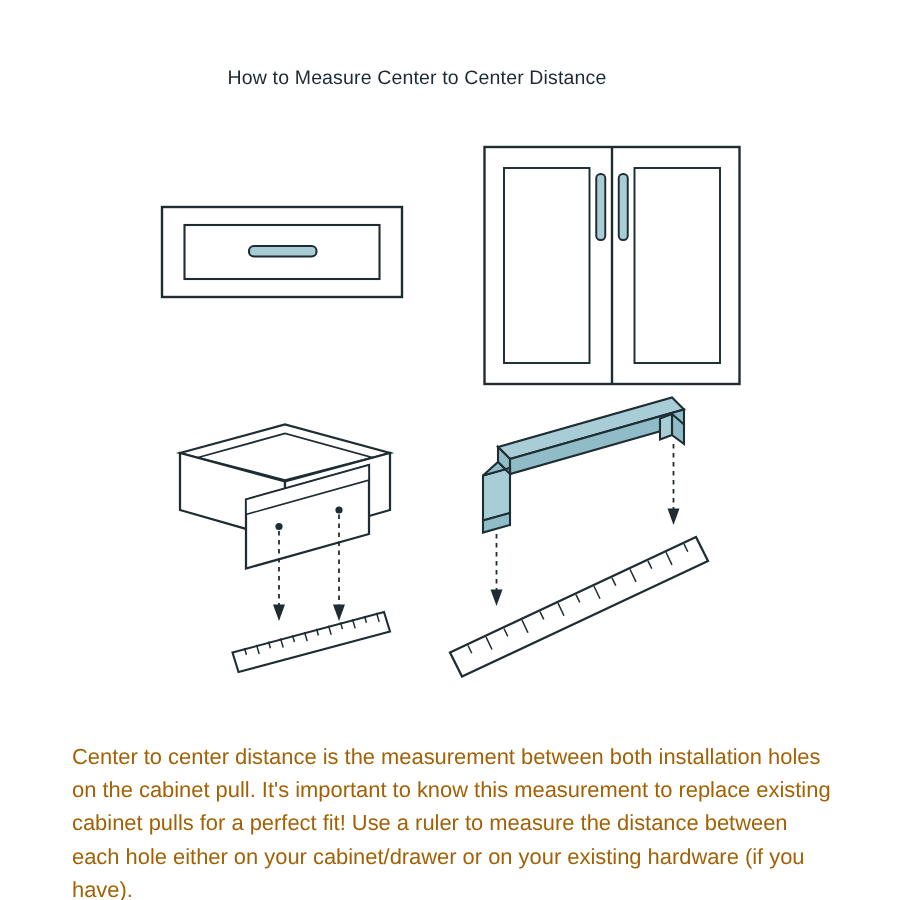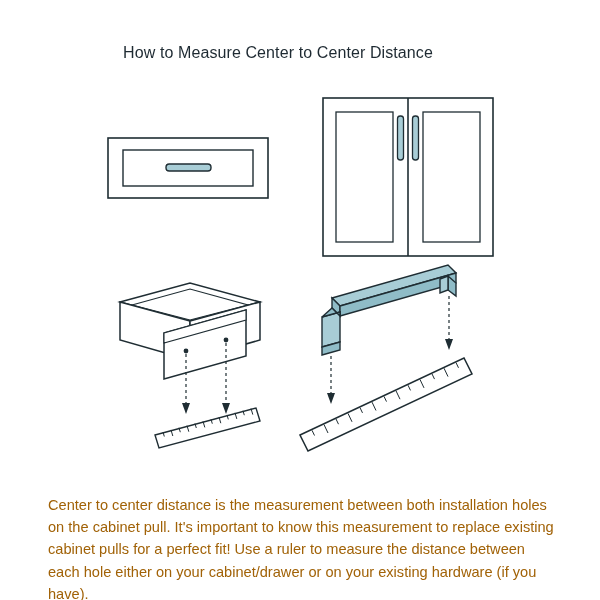--- a/index.html
+++ b/index.html
@@ -20,21 +20,21 @@
     width: 600px;
     height: 600px;
     background: #ffffff;
   }
   #title {
     position: absolute;
     top: 44px;
     left: 0;
     width: 556px;
     text-align: center;
-    font-size: 16px;
+    font-size: 13px;
     letter-spacing: 0.1px;
     color: #1e2a32;
   }
   #figure {
     position: absolute;
     top: 80px;
     left: 60px;
     width: 480px;
     height: 380px;
   }

